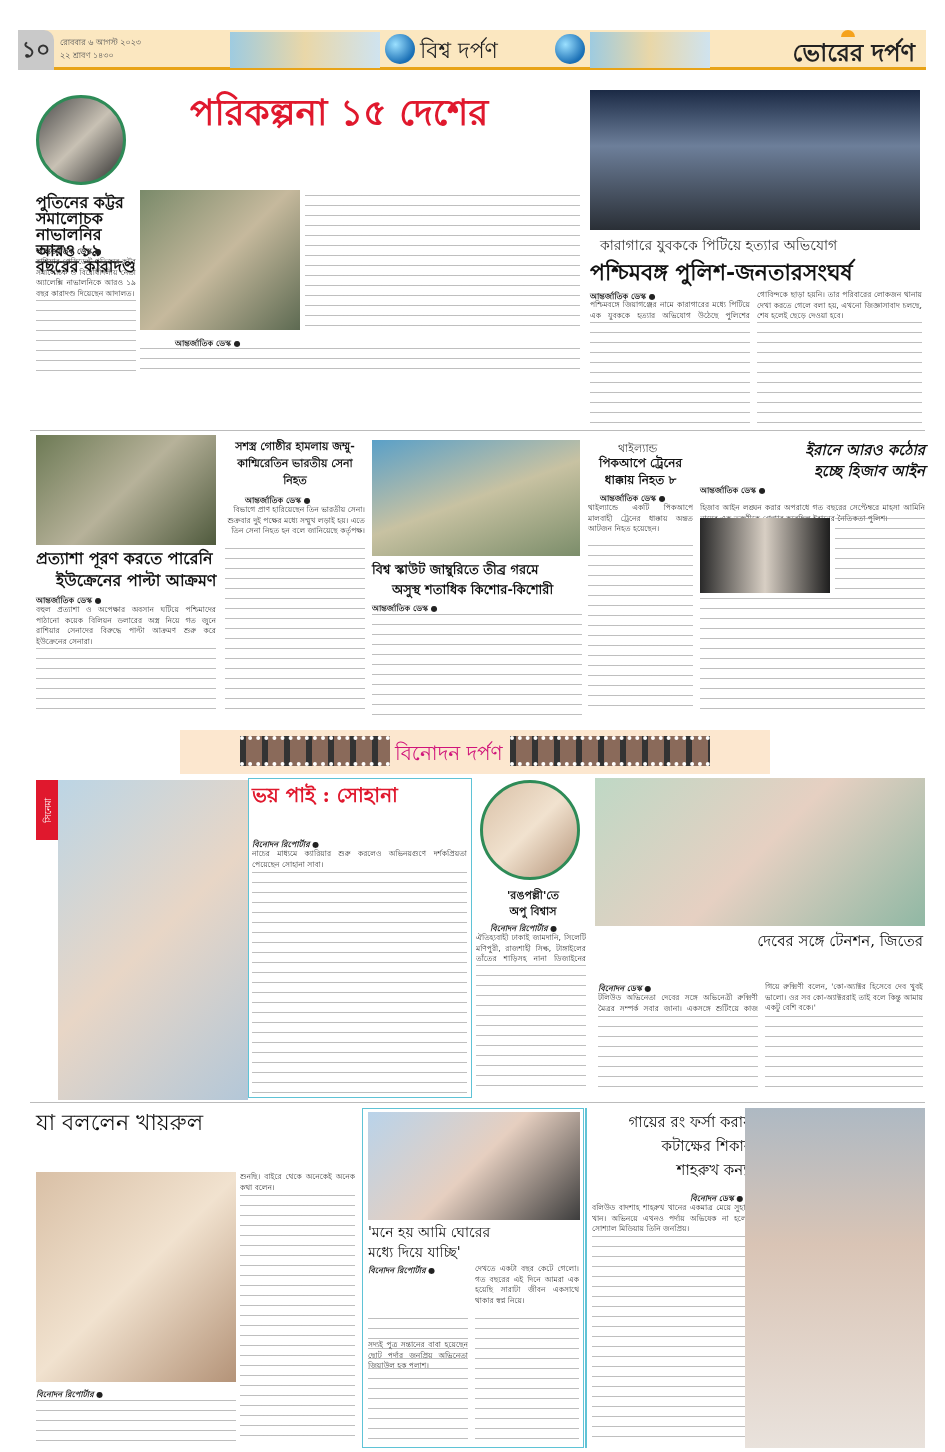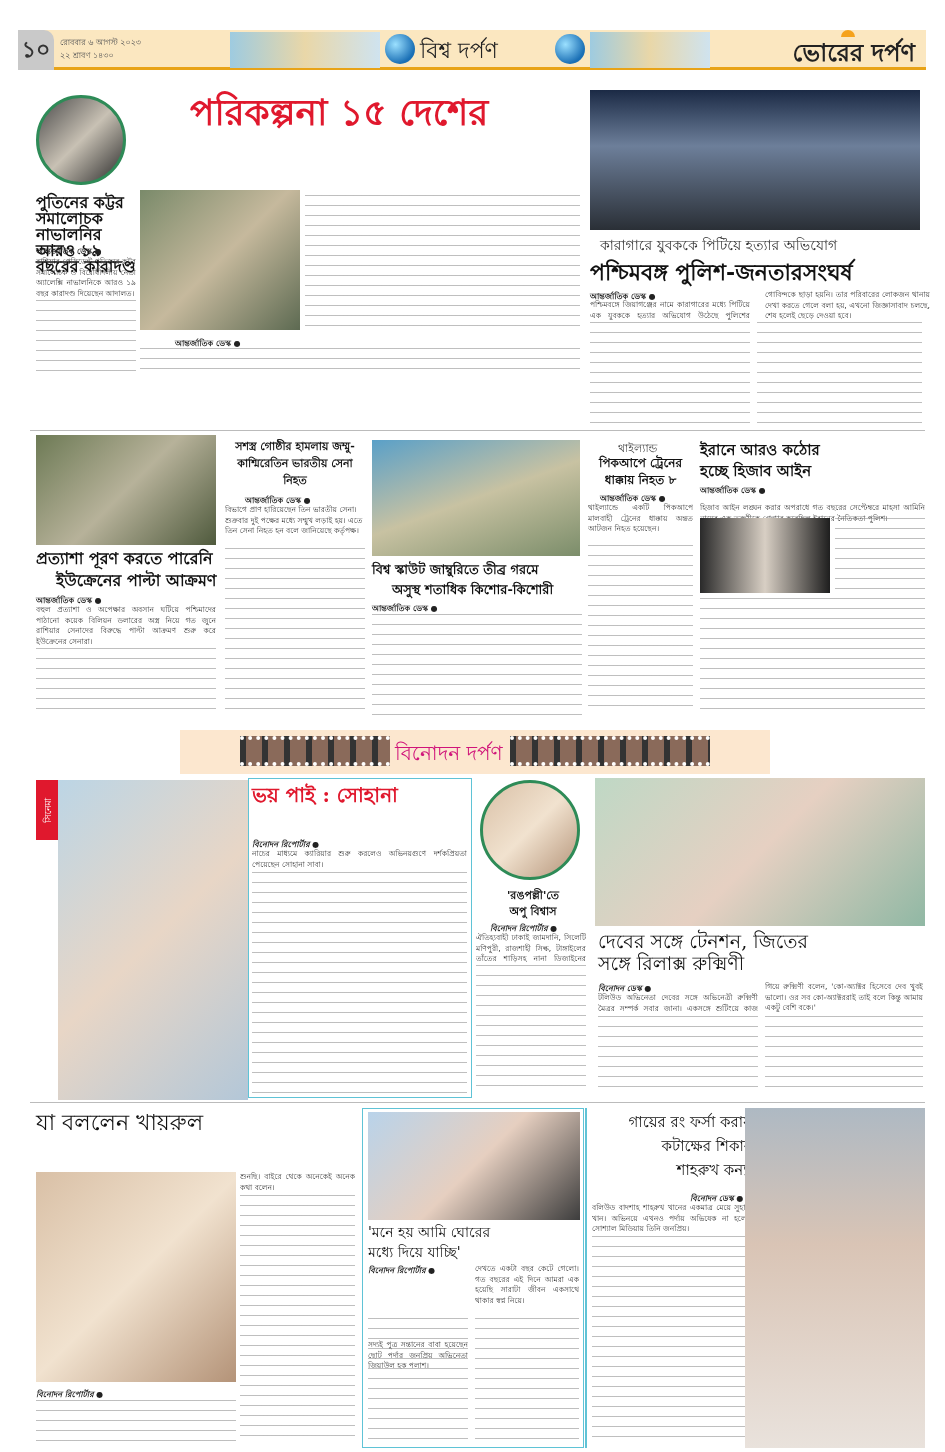--- a/index.html
+++ b/index.html
@@ -64,54 +64,54 @@
 <div class="abs byline" style="left:36px;top:245px;">আন্তর্জাতিক ডেস্ক ●</div>
 <div class="abs text" style="left:36px;top:257px;width:100px;height:40px;">রাশিয়ার প্রেসিডেন্ট পুতিনের কট্টর সমালোচক ও বিরোধীদলীয় নেতা অ্যালেক্সি নাভালনিকে আরও ১৯ বছর কারাদণ্ড দিয়েছেন আদালত।</div>
 <div class="abs lines" style="left:36px;top:300px;width:100px;height:80px;"></div>
 
 <div class="abs photo night" style="left:590px;top:90px;width:330px;height:140px;"></div>
 <div class="abs" style="left:600px;top:234px;font-size:14px;color:#333;">কারাগারে যুবককে পিটিয়ে হত্যার অভিযোগ</div>
 <div class="abs hl-black" style="left:590px;top:255px;font-size:22px;">পশ্চিমবঙ্গ পুলিশ-জনতারসংঘর্ষ</div>
 <div class="abs byline" style="left:590px;top:290px;">আন্তর্জাতিক ডেস্ক ●</div>
 <div class="abs text" style="left:590px;top:300px;width:160px;height:20px;">পশ্চিমবঙ্গে জিয়াগঞ্জের নামে কারাগারের মধ্যে পিটিয়ে এক যুবককে হত্যার অভিযোগ উঠেছে পুলিশের বিরুদ্ধে।</div>
 <div class="abs lines" style="left:590px;top:322px;width:160px;height:105px;"></div>
-<div class="abs text" style="left:757px;top:290px;width:165px;height:30px;margin-left:8px;">গোবিন্দকে ছাড়া হয়নি। তার পরিবারের লোকজন থানায় দেখা করতে গেলে বলা হয়, এখনো জিজ্ঞাসাবাদ চলছে, শেষ হলেই ছেড়ে দেওয়া হবে।</div>
+<div class="abs text" style="left:757px;top:290px;width:165px;height:30px;">গোবিন্দকে ছাড়া হয়নি। তার পরিবারের লোকজন থানায় দেখা করতে গেলে বলা হয়, এখনো জিজ্ঞাসাবাদ চলছে, শেষ হলেই ছেড়ে দেওয়া হবে।</div>
 <div class="abs lines" style="left:757px;top:322px;width:165px;height:105px;"></div>
 
 <div class="abs hrule" style="left:30px;top:430px;width:895px;"></div>
 
 <div class="abs photo" style="left:36px;top:435px;width:180px;height:110px;background:linear-gradient(135deg,#6d7a55,#b7b29a,#4f5a3d);"></div>
 <div class="abs hl-black" style="left:36px;top:548px;width:200px;font-size:16px;line-height:22px;">
   <div>প্রত্যাশা পূরণ করতে পারেনি</div>
   <div style="padding-left:20px">ইউক্রেনের পাল্টা আক্রমণ</div>
 </div>
 <div class="abs byline" style="left:36px;top:594px;">আন্তর্জাতিক ডেস্ক ●</div>
 <div class="abs text" style="left:36px;top:605px;width:180px;height:40px;">বহুল প্রত্যাশা ও অপেক্ষার অবসান ঘটিয়ে পশ্চিমাদের পাঠানো কয়েক বিলিয়ন ডলারের অস্ত্র নিয়ে গত জুনে রাশিয়ার সেনাদের বিরুদ্ধে পাল্টা আক্রমণ শুরু করে ইউক্রেনের সেনারা।</div>
 <div class="abs lines" style="left:36px;top:648px;width:180px;height:70px;"></div>
 
 <div class="abs hl-black" style="left:225px;top:438px;width:140px;font-size:11px;line-height:17px;text-align:center;">সশস্ত্র গোষ্ঠীর হামলায় জম্মু-কাশ্মিরেতিন ভারতীয় সেনা নিহত</div>
 <div class="abs byline" style="left:245px;top:494px;">আন্তর্জাতিক ডেস্ক ●</div>
-<div class="abs text" style="left:225px;top:505px;width:140px;height:40px;text-align:left;">বিভাগে প্রাণ হারিয়েছেন তিন ভারতীয় সেনা। শুক্রবার দুই পক্ষের মধ্যে সম্মুখ লড়াই হয়। এতে তিন সেনা নিহত হন বলে জানিয়েছে কর্তৃপক্ষ।</div>
+<div class="abs text" style="left:225px;top:505px;width:140px;height:40px;text-align:right;">বিভাগে প্রাণ হারিয়েছেন তিন ভারতীয় সেনা। শুক্রবার দুই পক্ষের মধ্যে সম্মুখ লড়াই হয়। এতে তিন সেনা নিহত হন বলে জানিয়েছে কর্তৃপক্ষ।</div>
 <div class="abs lines" style="left:225px;top:548px;width:140px;height:170px;"></div>
 
 <div class="abs photo tent" style="left:372px;top:440px;width:208px;height:116px;"></div>
 <div class="abs hl-black" style="left:372px;top:560px;width:210px;font-size:13px;line-height:20px;">
   <div>বিশ্ব স্কাউট জাম্বুরিতে তীব্র গরমে</div>
   <div style="padding-left:20px">অসুস্থ শতাধিক কিশোর-কিশোরী</div>
 </div>
 <div class="abs byline" style="left:372px;top:602px;">আন্তর্জাতিক ডেস্ক ●</div>
 <div class="abs lines" style="left:372px;top:614px;width:210px;height:104px;"></div>
 
 <div class="abs" style="left:618px;top:440px;font-size:11px;color:#444;">থাইল্যান্ড</div>
 <div class="abs hl-black" style="left:588px;top:455px;width:105px;font-size:12px;line-height:17px;text-align:center;">পিকআপে ট্রেনের ধাক্কায় নিহত ৮</div>
 <div class="abs byline" style="left:600px;top:492px;">আন্তর্জাতিক ডেস্ক ●</div>
 <div class="abs text" style="left:588px;top:503px;width:105px;height:40px;">থাইল্যান্ডে একটি পিকআপে মালবাহী ট্রেনের ধাক্কায় অন্তত আটজন নিহত হয়েছেন।</div>
 <div class="abs lines" style="left:588px;top:545px;width:105px;height:170px;"></div>
 
-<div class="abs hl-black" style="left:700px;top:440px;width:225px;font-size:15px;line-height:21px;text-align:left;">
+<div class="abs hl-black" style="left:700px;top:440px;width:225px;font-size:15px;line-height:21px;text-align:right;font-style:italic;">
   <div>ইরানে আরও কঠোর</div>
   <div>হচ্ছে হিজাব আইন</div>
 </div>
 <div class="abs byline" style="left:700px;top:484px;">আন্তর্জাতিক ডেস্ক ●</div>
 <div class="abs text" style="left:700px;top:495px;width:225px;height:20px;margin-top:8px;">হিজাব আইন লঙ্ঘন করার অপরাধে গত বছরের সেপ্টেম্বরে মাহসা আমিনি নামের এক তরুণীকে গ্রেপ্তার করেছিল ইরানের নৈতিকতা পুলিশ।</div>
 <div class="abs photo hijab" style="left:700px;top:518px;width:130px;height:75px;"></div>
 <div class="abs lines" style="left:835px;top:518px;width:90px;height:75px;"></div>
 <div class="abs lines" style="left:700px;top:598px;width:225px;height:120px;"></div>
 
 <div class="abs ent-banner"></div>
@@ -132,23 +132,22 @@
 <div class="abs circle photo warm" style="left:480px;top:780px;width:100px;height:100px;"></div>
 <div class="abs hl-black" style="left:478px;top:888px;width:110px;font-size:11px;line-height:16px;text-align:center;">
   <div>'রঙপল্লী'তে</div>
   <div>অপু বিশ্বাস</div>
 </div>
 <div class="abs byline" style="left:490px;top:922px;font-style:italic;">বিনোদন রিপোর্টার ●</div>
 <div class="abs text" style="left:476px;top:933px;width:110px;height:30px;">ঐতিহ্যবাহী ঢাকাই জামদানি, সিলেটি মণিপুরী, রাজশাহী সিল্ক, টাঙ্গাইলের তাঁতের শাড়িসহ নানা ডিজাইনের শাড়ি নিয়ে যাত্রা শুরু করল।</div>
 <div class="abs lines" style="left:476px;top:965px;width:110px;height:130px;"></div>
 
 <div class="abs photo green" style="left:595px;top:778px;width:330px;height:148px;"></div>
-<div class="abs hl-black" style="left:598px;top:930px;width:325px;font-size:19px;line-height:22px;text-align:left;font-weight:normal;">
+<div class="abs hl-black" style="left:598px;top:930px;width:325px;font-size:15px;line-height:22px;text-align:right;font-weight:normal;">
   <div>দেবের সঙ্গে টেনশন, জিতের</div>
-  <div>সঙ্গে রিলাক্স রুক্মিণী</div>
 </div>
 <div class="abs byline" style="left:598px;top:982px;font-style:italic;">বিনোদন ডেস্ক ●</div>
 <div class="abs text" style="left:598px;top:993px;width:160px;height:20px;">টলিউড অভিনেতা দেবের সঙ্গে অভিনেত্রী রুক্মিণী মৈত্রর সম্পর্ক সবার জানা। একসঙ্গে শুটিংয়ে কাজ করেছেন।</div>
 <div class="abs lines" style="left:598px;top:1016px;width:160px;height:80px;"></div>
 <div class="abs text" style="left:765px;top:982px;width:158px;height:30px;">গিয়ে রুক্মিণী বলেন, 'কো-অ্যাক্টর হিসেবে দেব খুবই ভালো। ওর সব কো-অ্যাক্টররাই তাই বলে কিন্তু আমায় একটু বেশি বকে।'</div>
 <div class="abs lines" style="left:765px;top:1016px;width:158px;height:80px;"></div>
 
 <div class="abs hrule" style="left:30px;top:1102px;width:895px;"></div>
 
 <div class="abs hl-black" style="left:36px;top:1108px;width:320px;font-size:22px;line-height:30px;font-weight:normal;">

